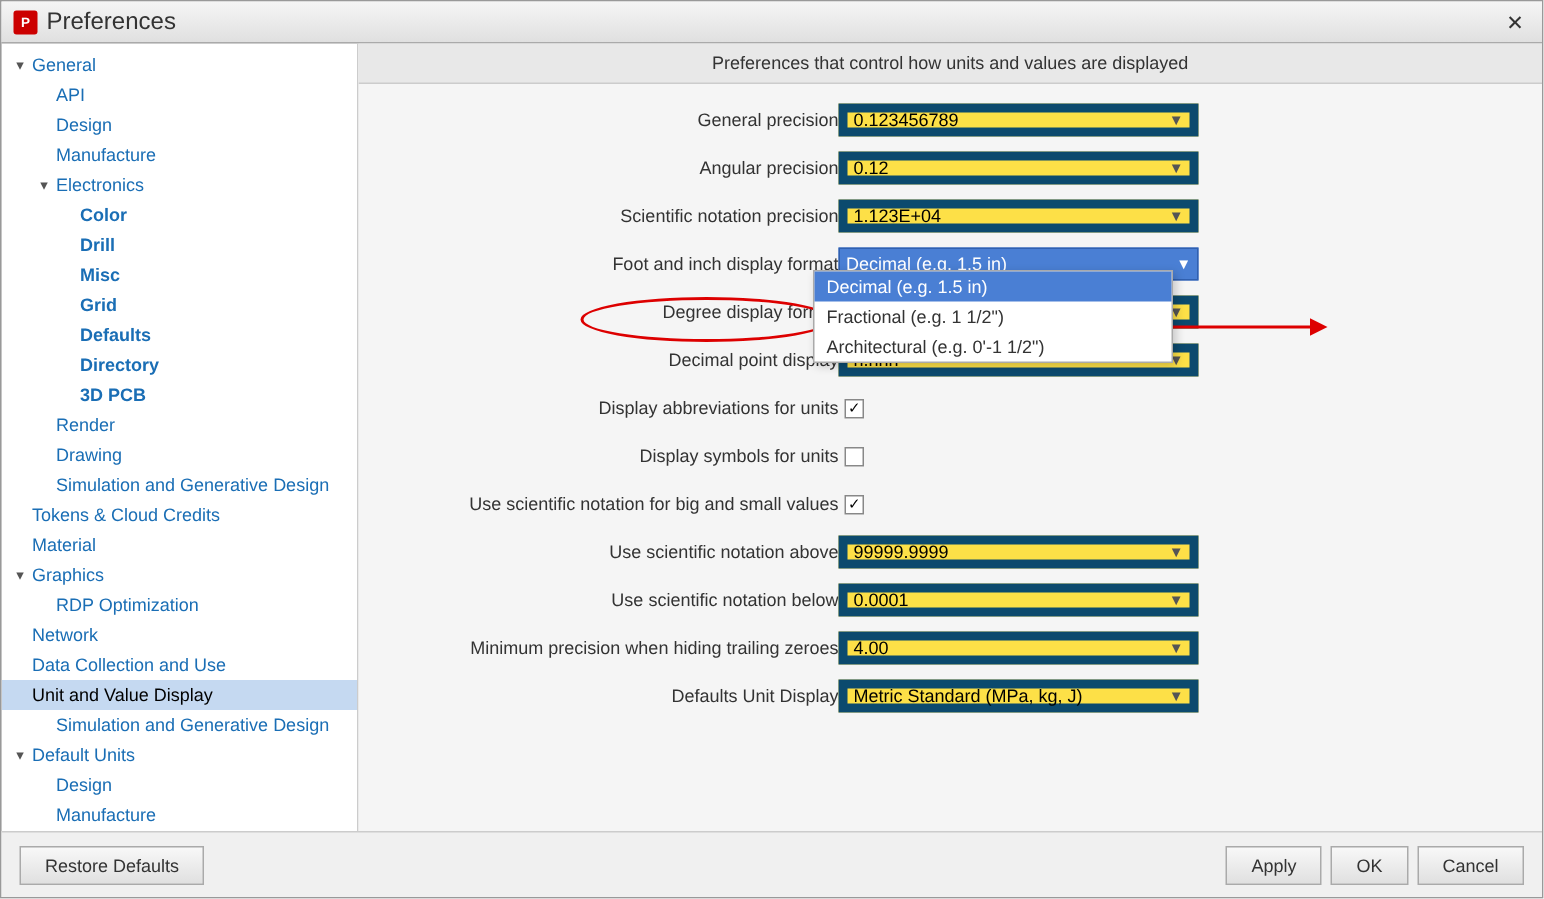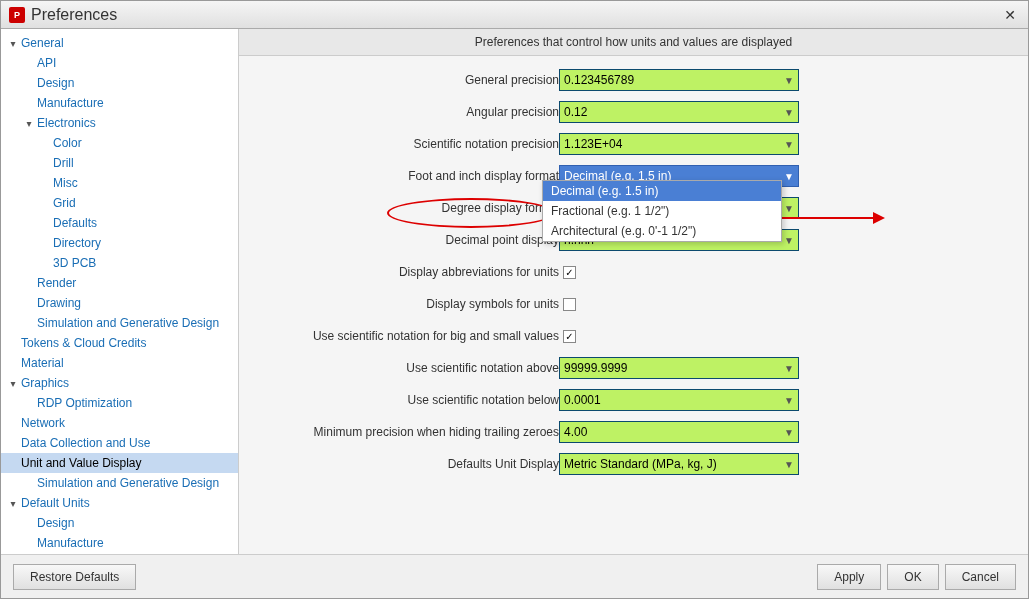--- a/index.html
+++ b/index.html
@@ -86,21 +86,21 @@
       height: 16px;
       display: inline-flex;
       align-items: center;
       justify-content: center;
       color: #555;
       font-size: 10px;
       flex-shrink: 0;
     }
     .indent1 { padding-left: 4px; }
     .indent2 { padding-left: 20px; }
-    .indent3 { padding-left: 36px; }
+    .indent3 { padding-left: 36px; font-weight: bold; }
     .main-panel {
       flex: 1;
       display: flex;
       flex-direction: column;
       background: #f5f5f5;
       overflow: hidden;
     }
     .panel-header {
       background: #e8e8e8;
       border-bottom: 1px solid #ccc;
@@ -130,22 +130,22 @@
     }
     .form-label-wide { width: 300px; }
     .form-control-area {
       flex: 1;
       display: flex;
       align-items: center;
     }
     .select-box {
       width: 240px;
       height: 22px;
-      border: 1px solid #0c4a6e;
-      background: #bef264;
+      border: 6px solid #0c4a6e;
+      background: #fde047;
       padding: 0 4px;
       font-size: 12px;
       display: flex;
       align-items: center;
       justify-content: space-between;
       cursor: pointer;
       position: relative;
     }
     .select-box .arrow {
       font-size: 10px;

